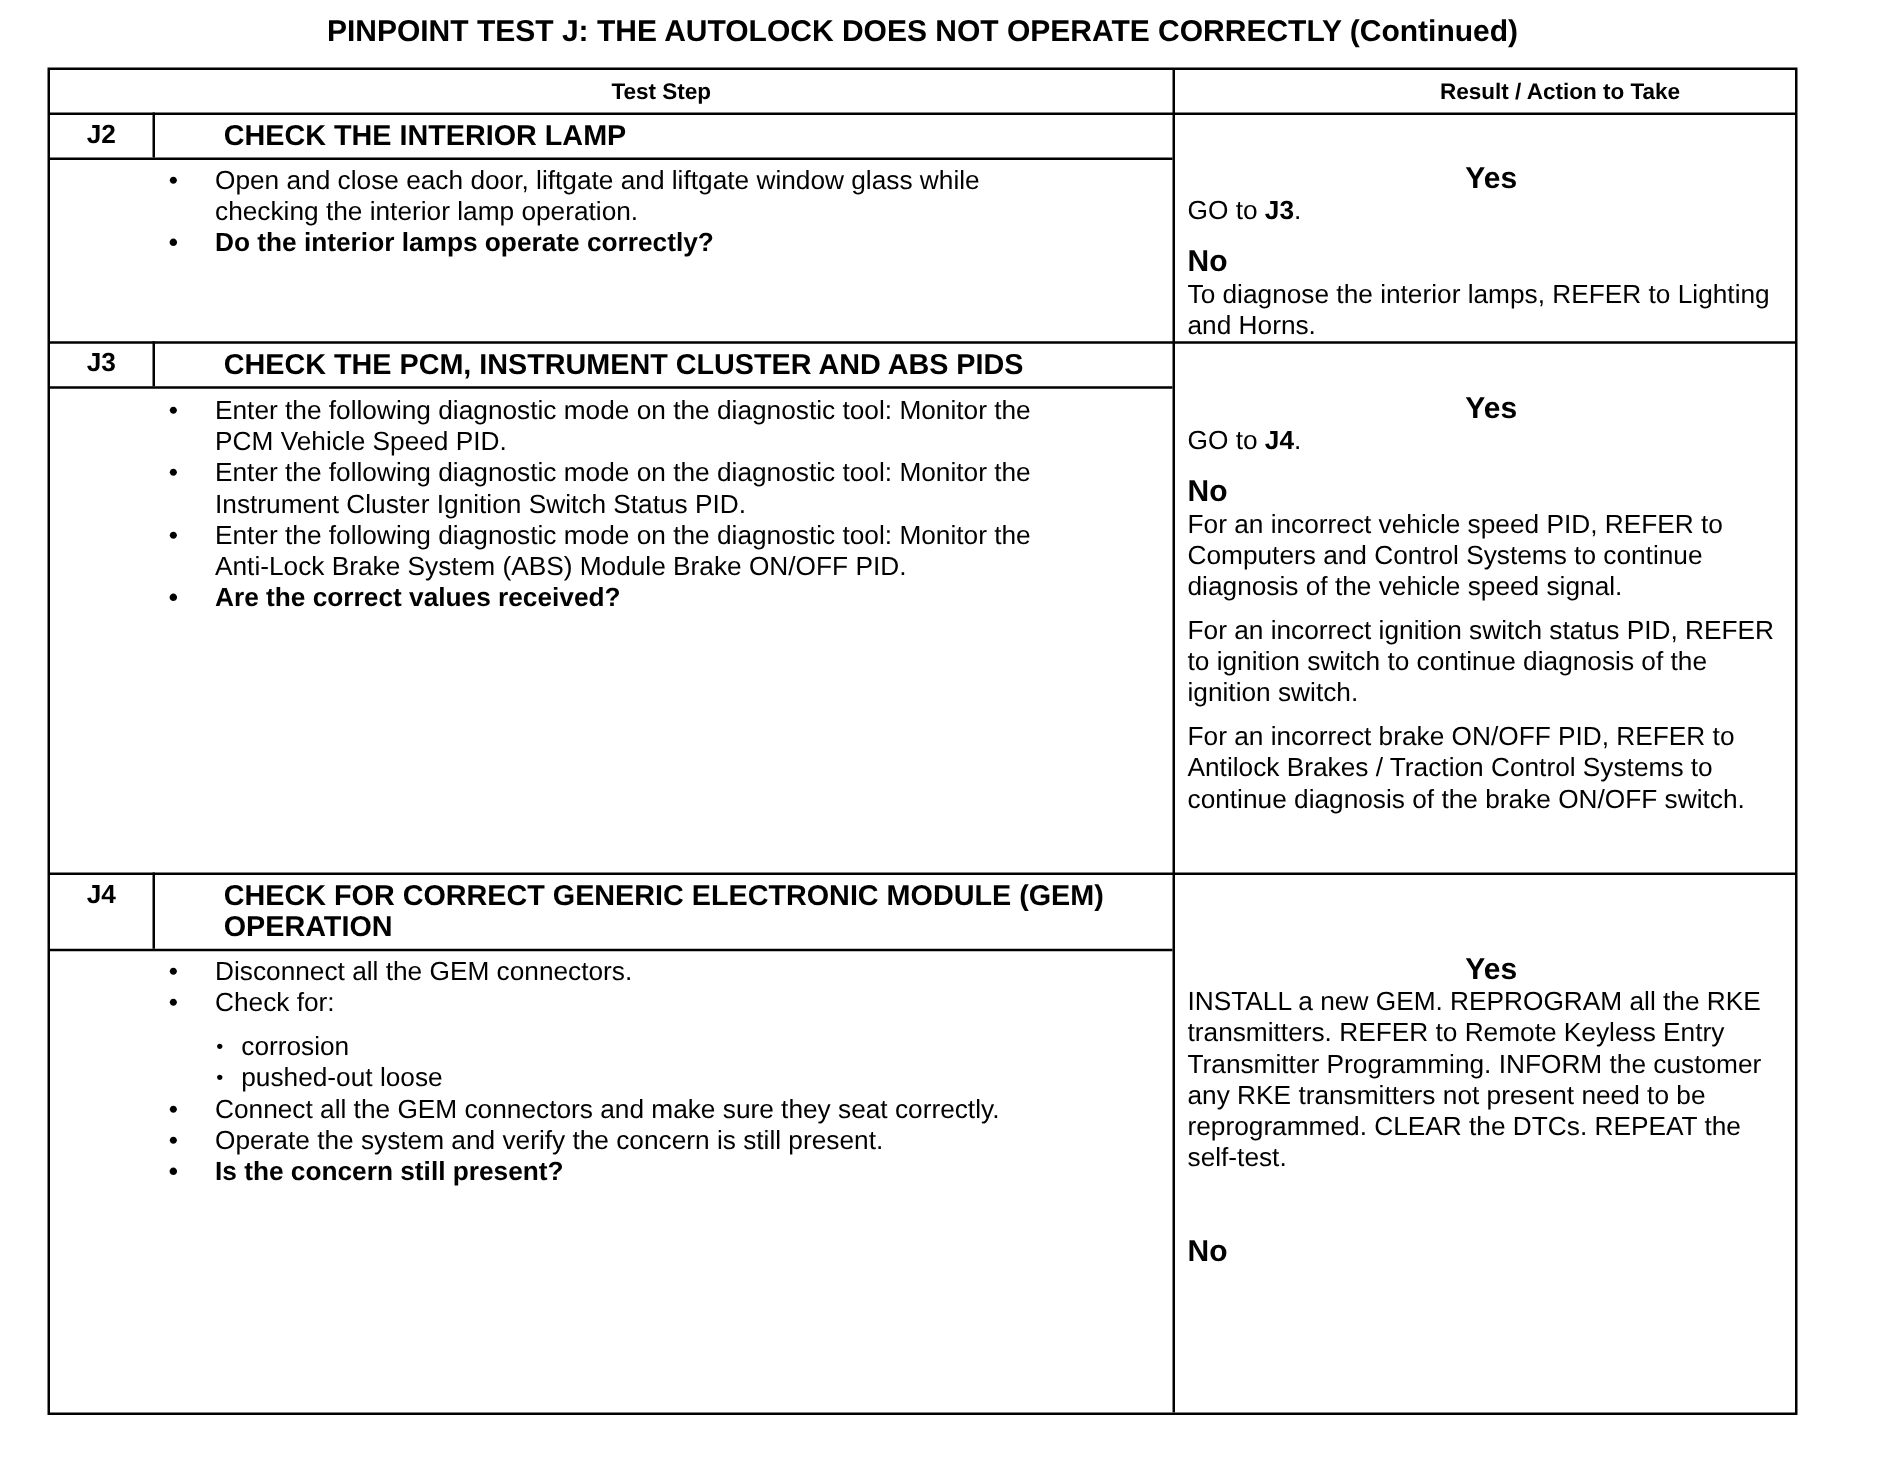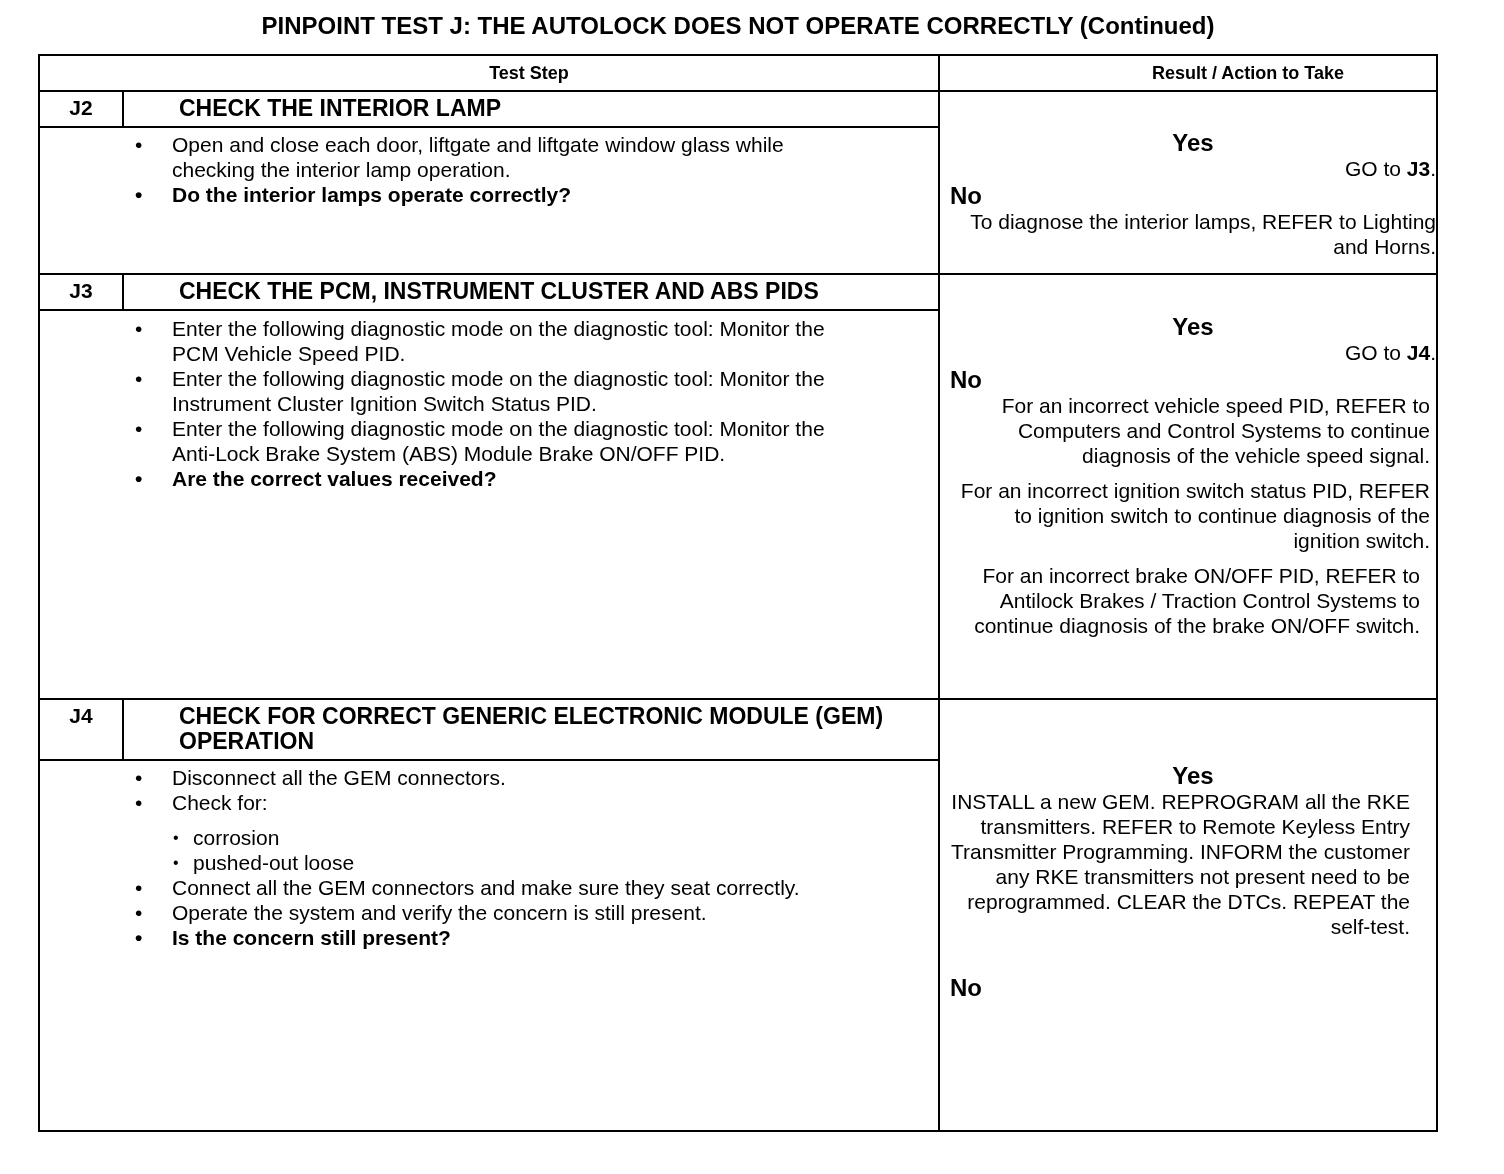--- a/index.html
+++ b/index.html
@@ -38,23 +38,23 @@
     content: "\2022"; position: absolute; left: 0; top: 0;
   }
   .bl.q { font-weight: bold; }
   .sub { position: relative; padding-left: 58px; margin: 0; }
   .sub::before { content: "\2022"; position: absolute; left: 38px; top: 0; font-size: 16px; }
   .gap { height: 10px; }
   .res {
     position: absolute; left: 910px; width: 486px;
     font-size: 21px; line-height: 25px;
   }
-  .res .yn { font-weight: bold; font-size: 24px; line-height: 26px; margin-top: 2px; }
+  .res .yn { font-weight: bold; font-size: 24px; line-height: 26px; margin-top: 16px; }
   .res .yn.first { margin-top: 0; text-align: center; }
-  .res p { margin: 0; text-align: right; }
+  .res p { margin: 0; }
   .res p.para { margin-top: 10px; }
   b { font-weight: bold; }
 </style>
 </head>
 <body>
 
 <div class="title">PINPOINT TEST  J: THE AUTOLOCK DOES NOT OPERATE CORRECTLY (Continued)</div>
 
 <div class="tbl">
 

